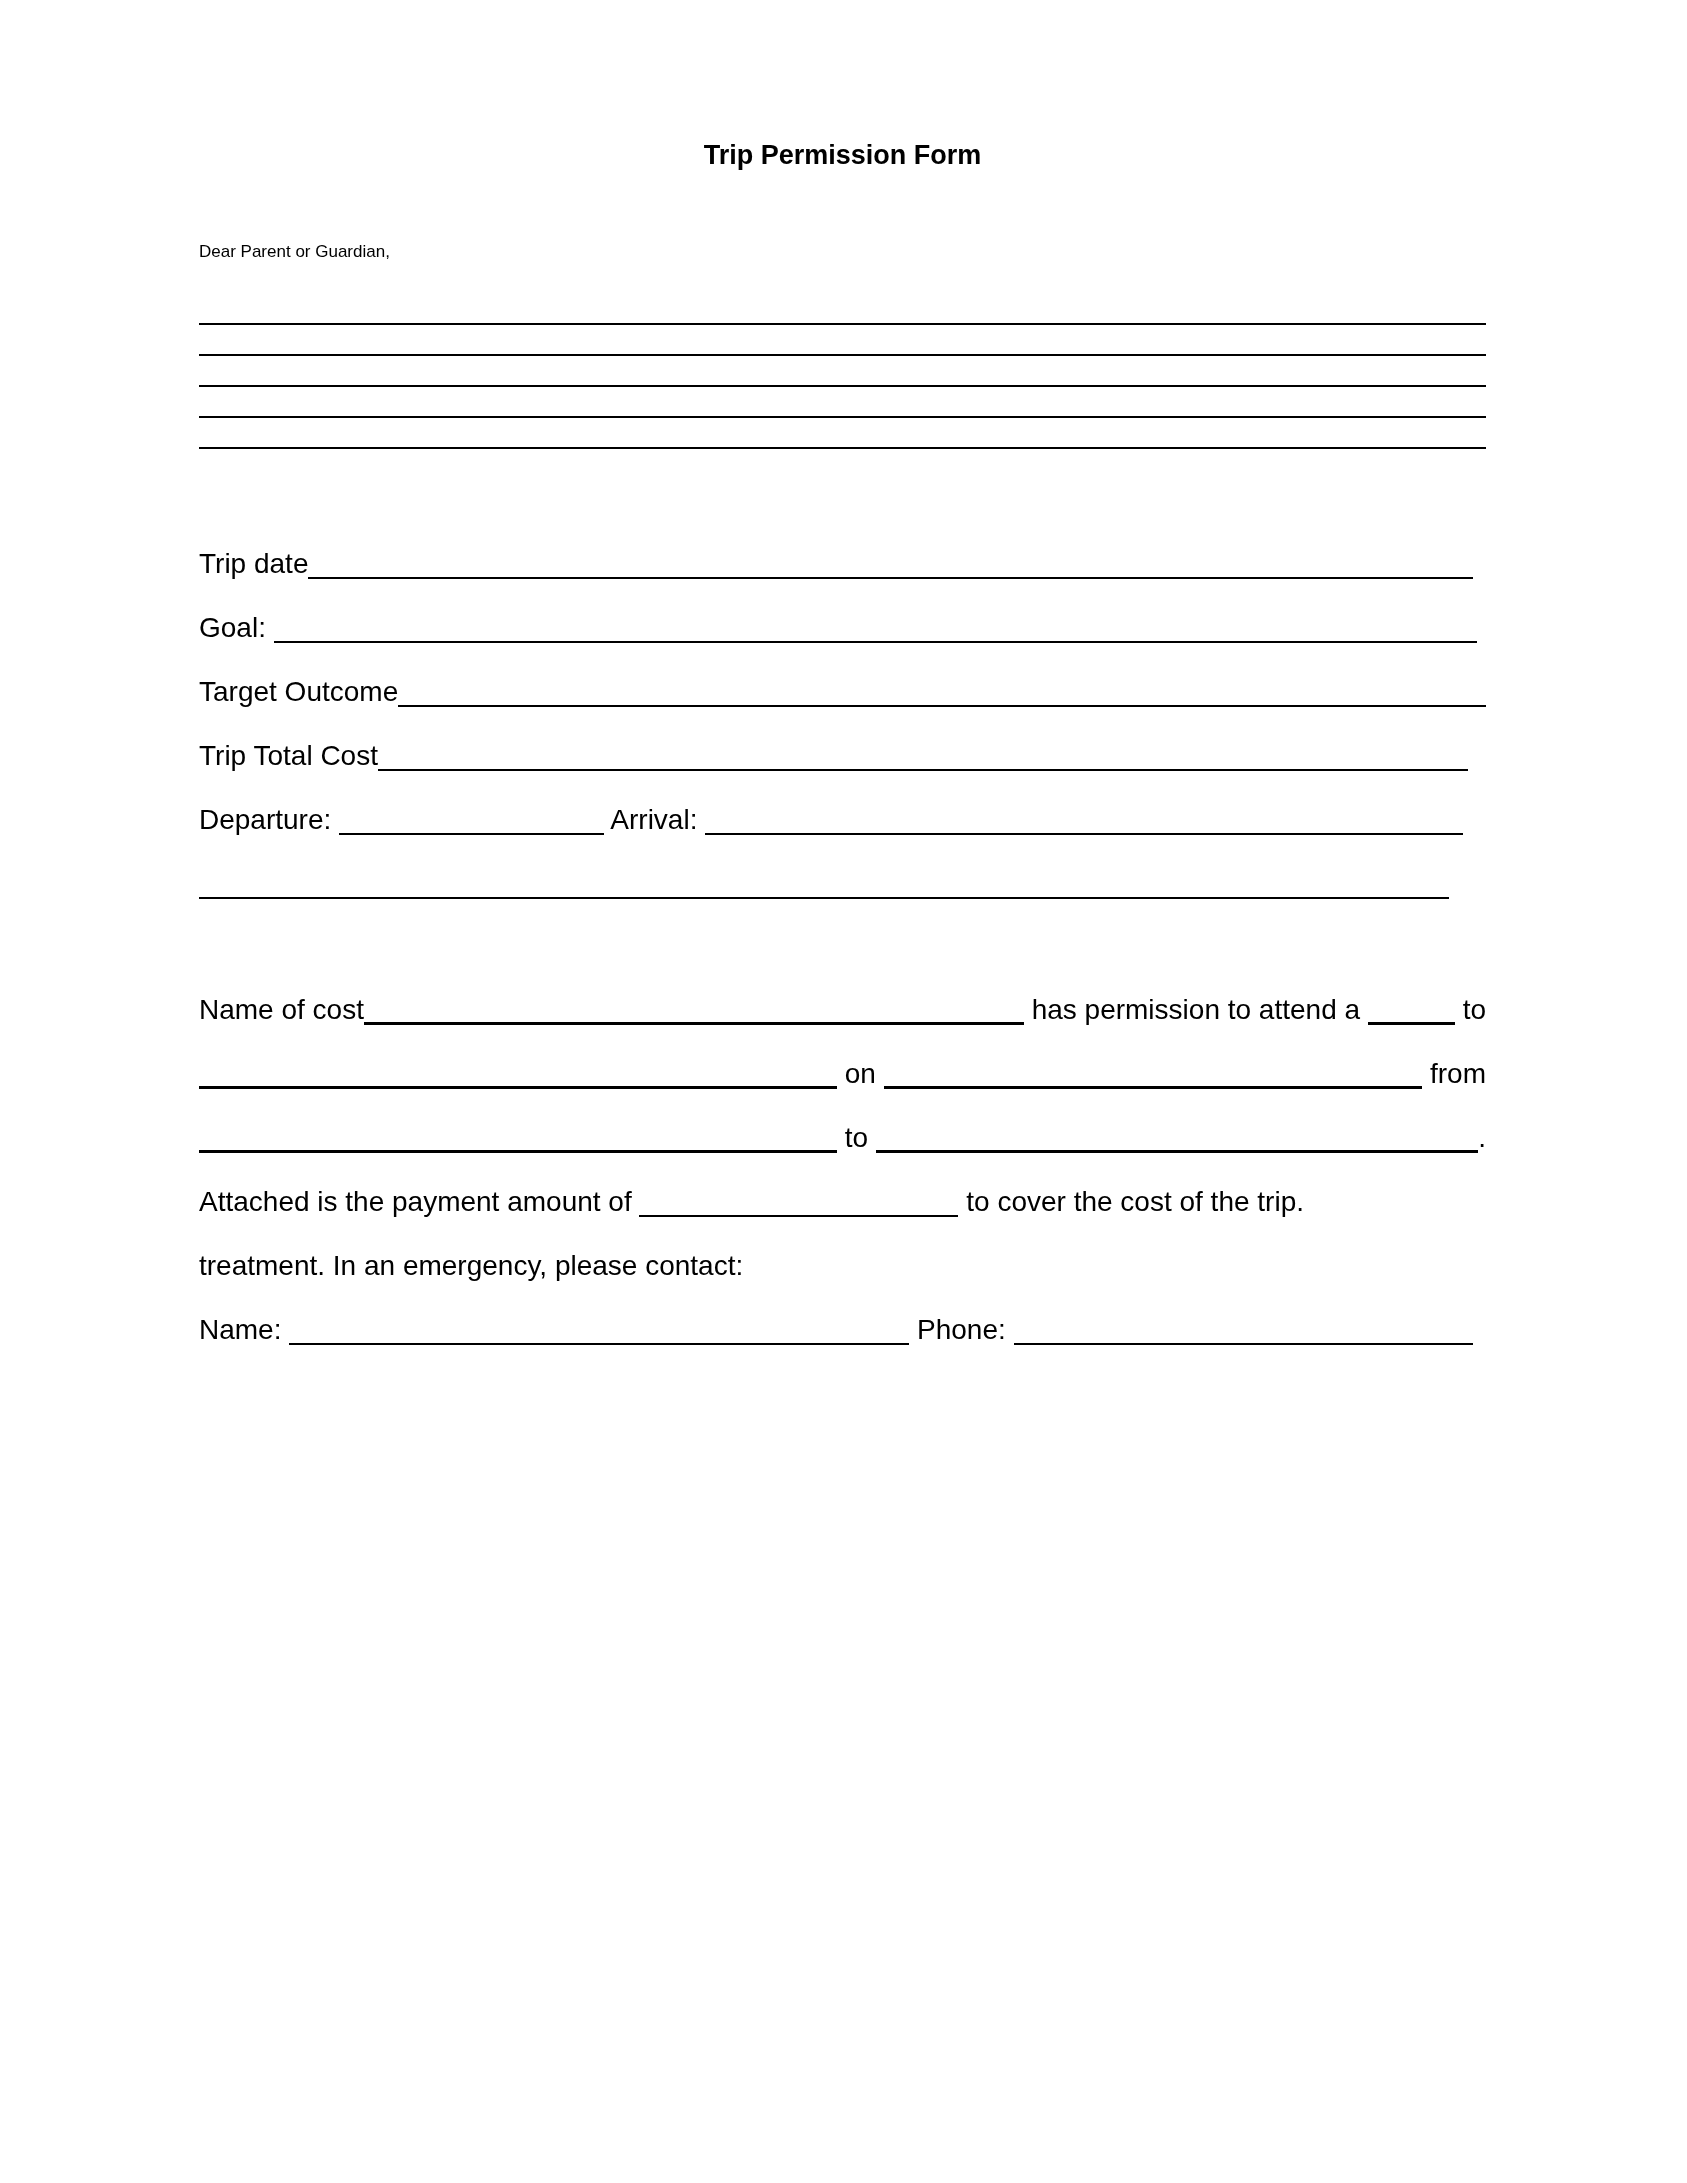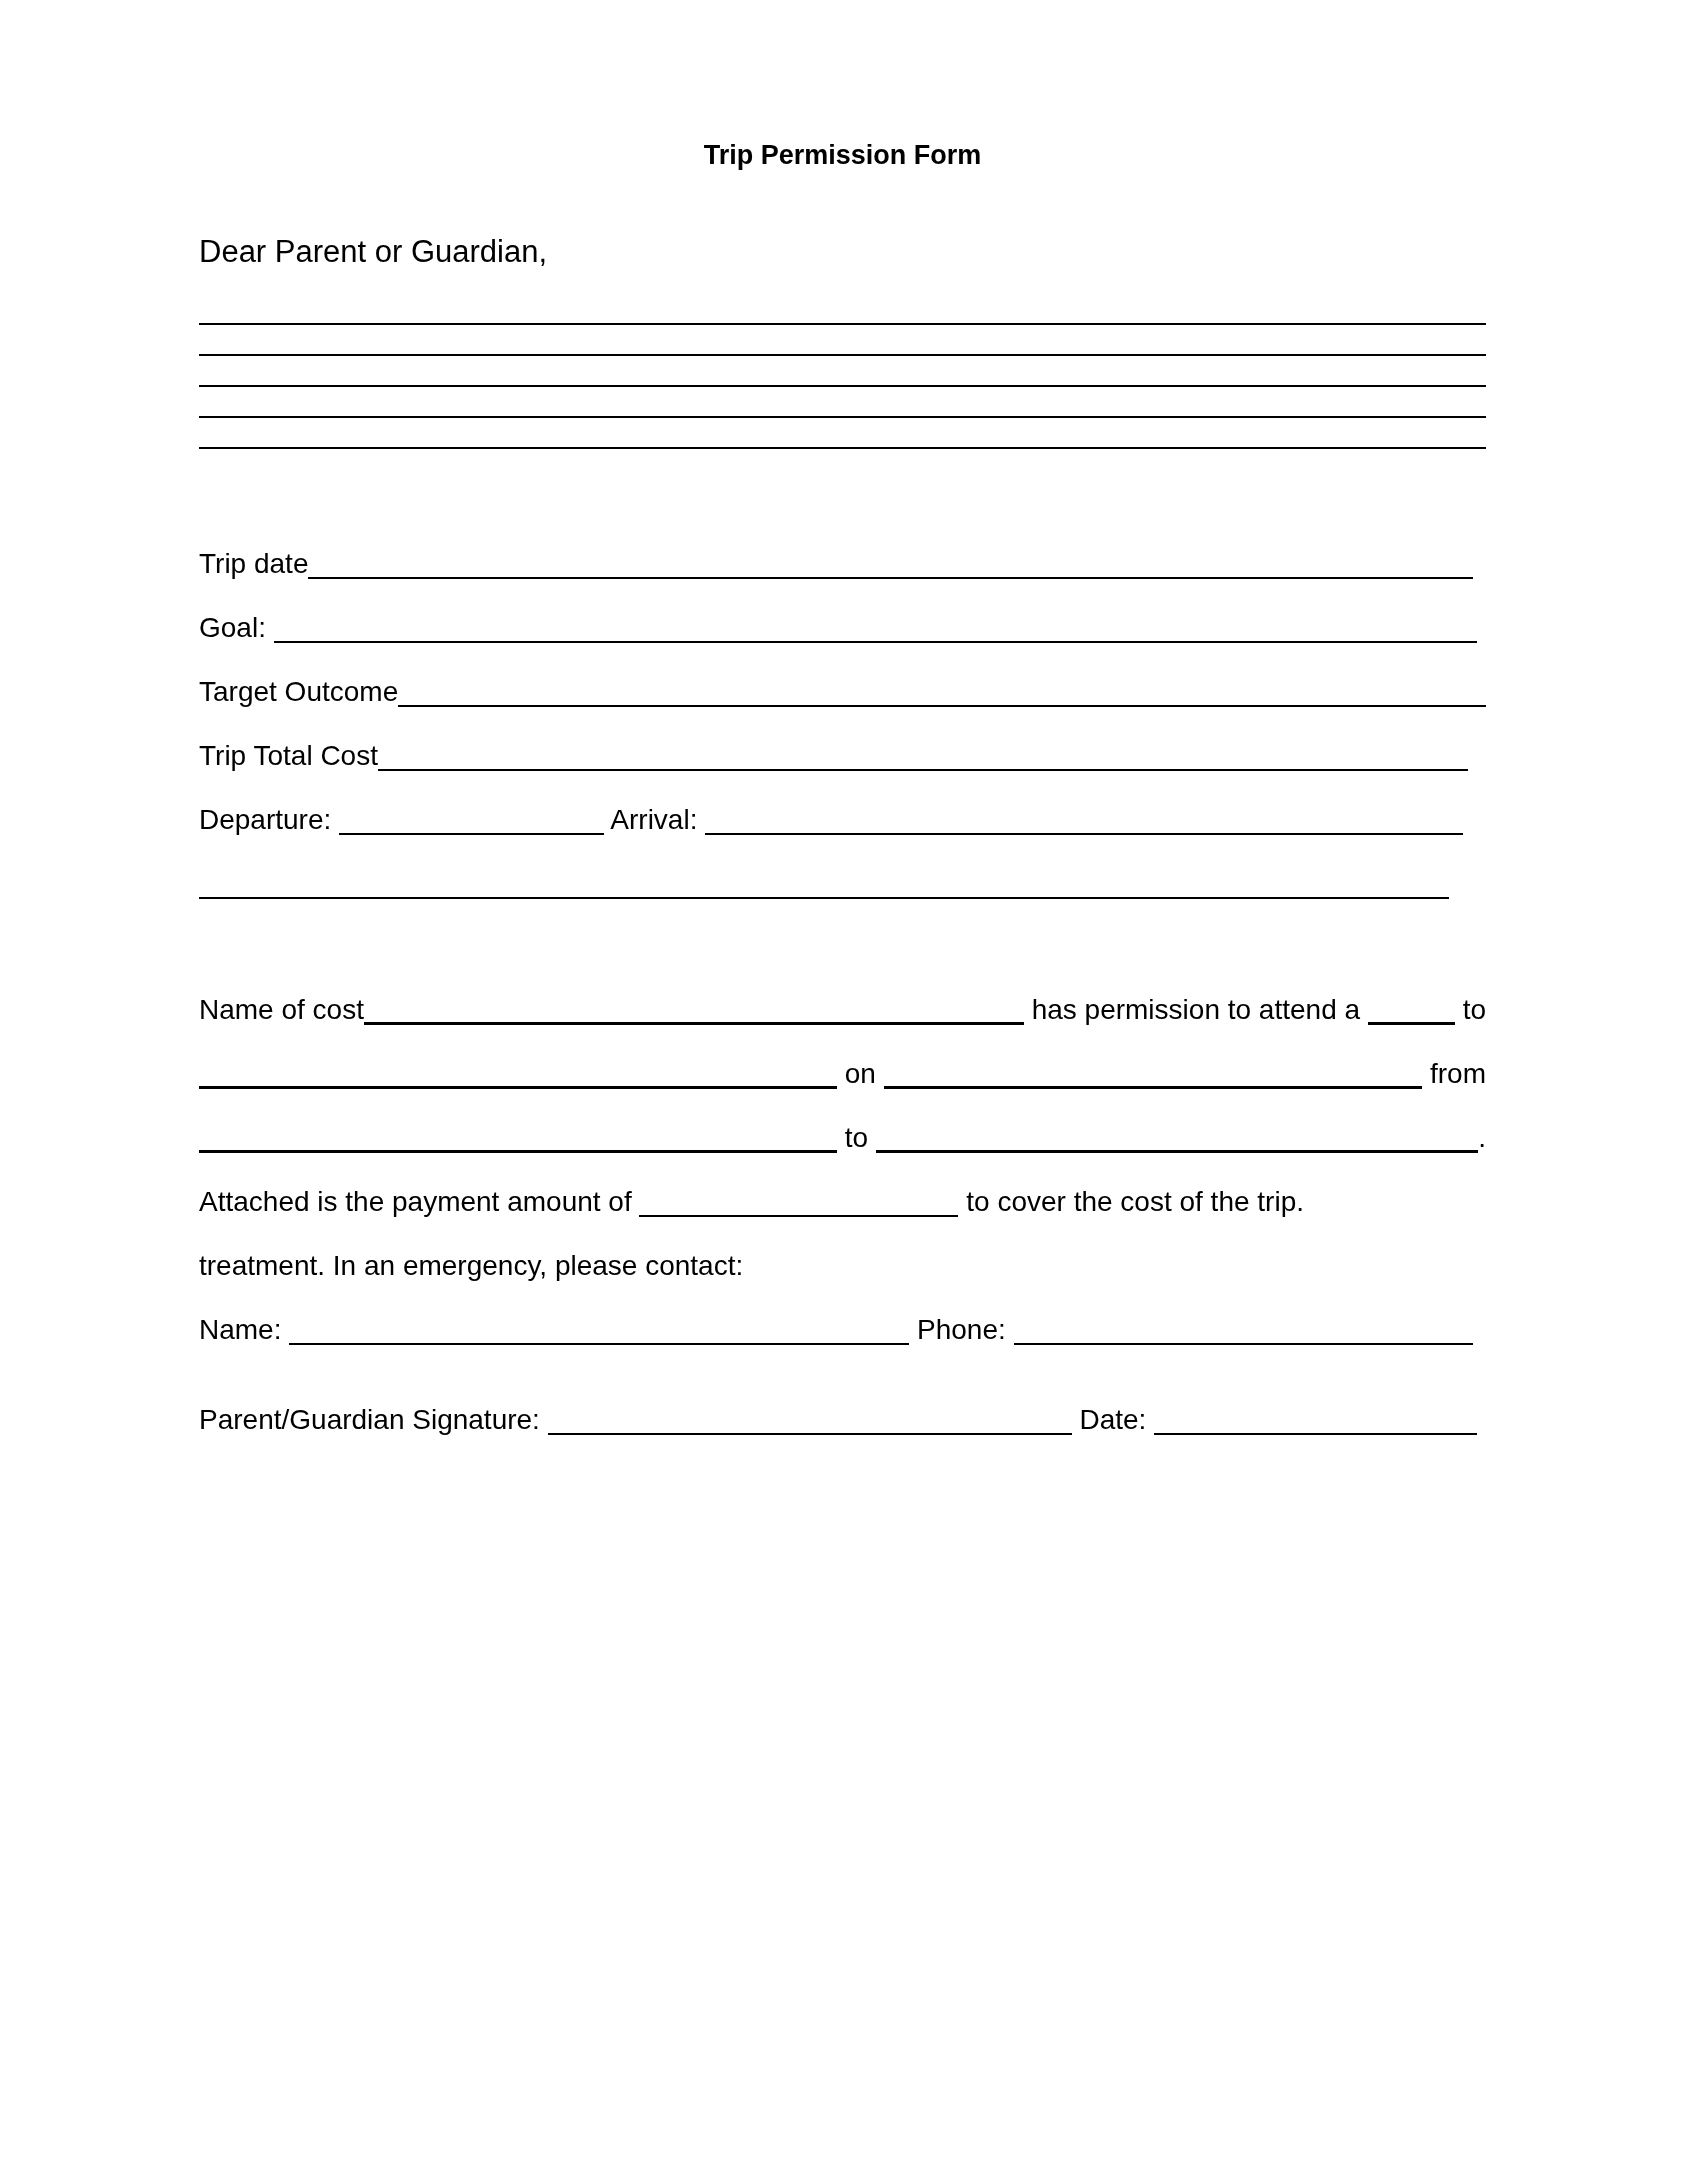--- a/index.html
+++ b/index.html
@@ -17,21 +17,21 @@
 
   .title {
     text-align: center;
     font-weight: bold;
     font-size: 27px;
     line-height: 31px;
   }
 
   .salutation {
     margin-top: 65px;
-    font-size: 31px;
+    font-size: 17px;
     line-height: 31px;
   }
 
   .intro-lines { margin-top: 27px; }
   .blank-line {
     height: 31px;
     border-bottom: 2.6px solid #000;
   }
 
   .fields { margin-top: 66px; }
@@ -162,21 +162,15 @@
 
     <div class="row">
       <span class="lbl">Name: </span>
       <div class="line w-cname"></div>
       <span class="lbl"> Phone: </span>
       <div class="line grow mr15"></div>
     </div>
 
   </div>
 
-  <div class="row sig-row">
-    <span class="lbl">Parent/Guardian Signature: </span>
-    <div class="line w-sig"></div>
-    <span class="lbl"> Date: </span>
-    <div class="line grow mr10"></div>
-  </div>
 
 </div>
 
 
 </body></html>

